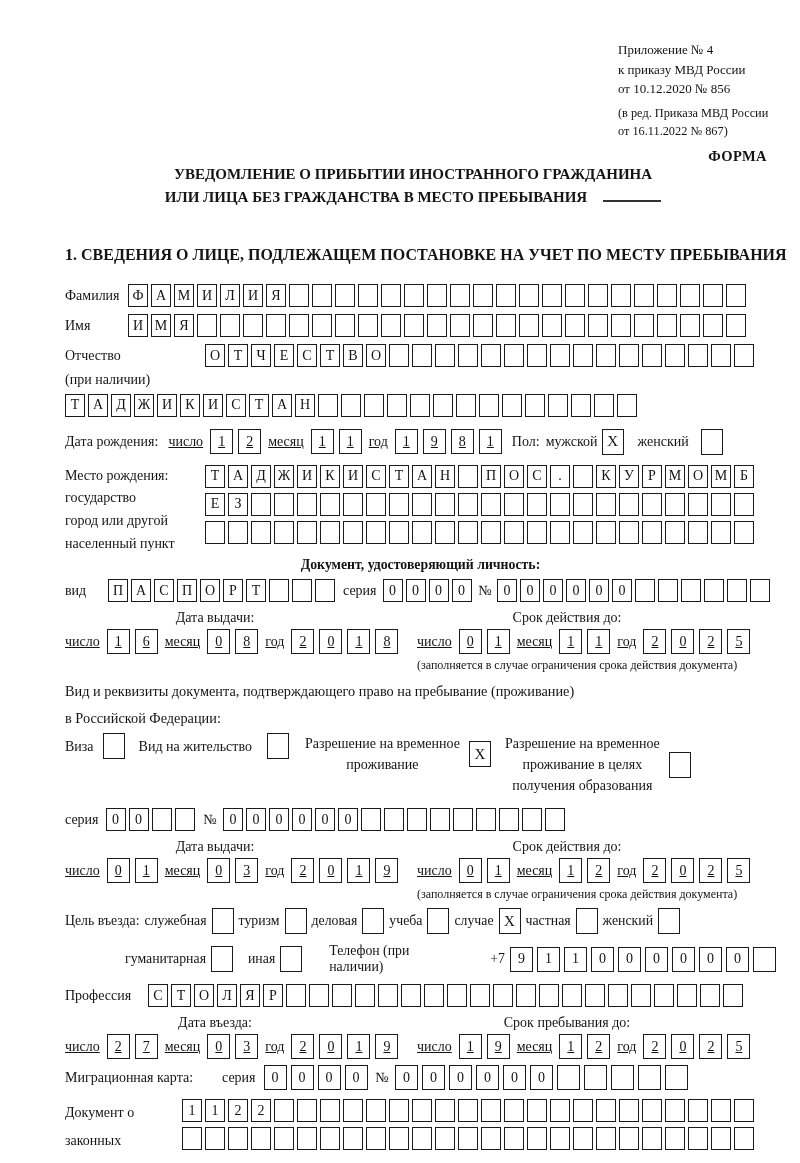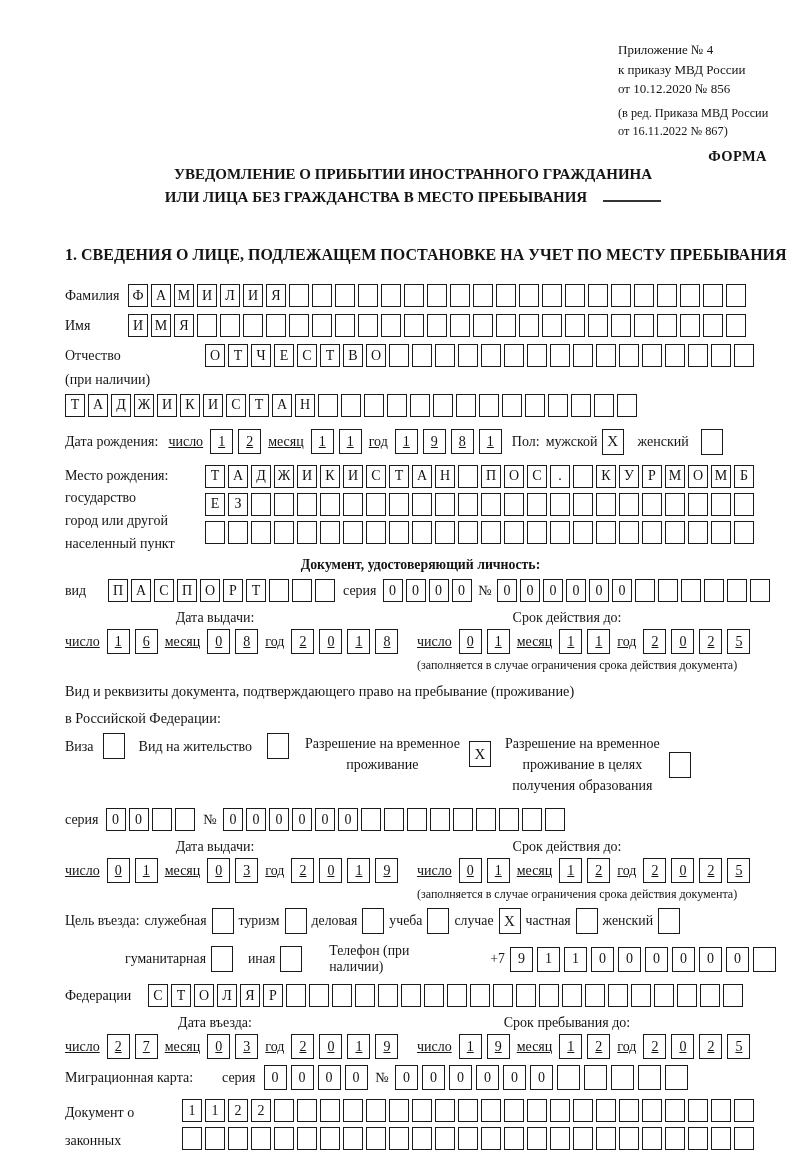--- a/index.html
+++ b/index.html
@@ -597,21 +597,21 @@
           <span class="box">0</span>
           <span class="box">0</span>
           <span class="box">0</span>
           <span class="box">0</span>
           <span class="box">0</span>
           <span class="box"></span>
         </span>
     </div>
 
     <div class="frow">
-      <span class="lbl" style="width:83px">Федерации</span>
+      <span class="lbl" style="width:83px">Профессия</span>
       <span class="boxes">
           <span class="box">С</span>
           <span class="box">Т</span>
           <span class="box">О</span>
           <span class="box">Л</span>
           <span class="box">Я</span>
           <span class="box">Р</span>
           <span class="box"></span>
           <span class="box"></span>
           <span class="box"></span>

